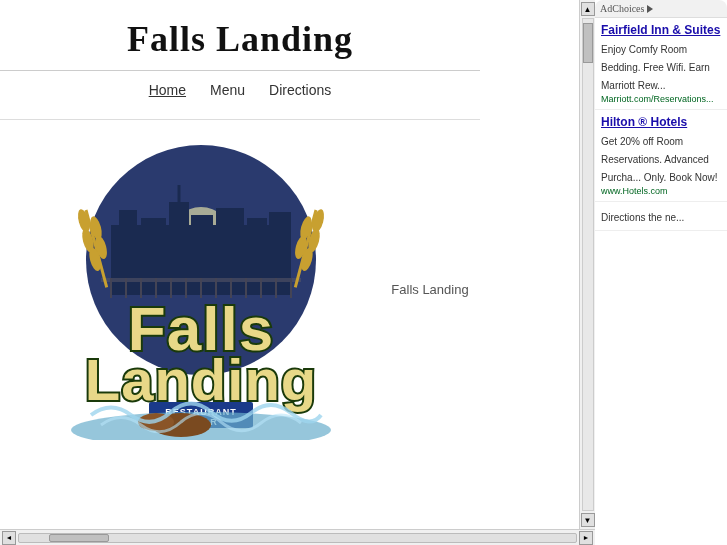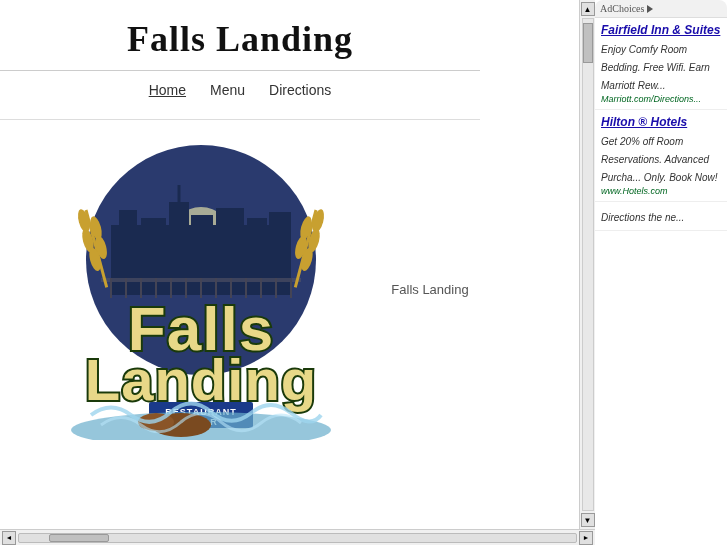--- a/index.html
+++ b/index.html
@@ -173,21 +173,20 @@
       width: 0;
       height: 0;
       border-top: 4px solid transparent;
       border-bottom: 4px solid transparent;
       border-left: 6px solid #555;
     }
 
     .ad-item {
       padding: 5px 6px;
       border-bottom: 1px solid #eee;
-      font-style: italic;
     }
 
     .ad-title {
       color: #1a0dab;
       font-family: Arial, sans-serif;
       font-size: 12px;
       font-weight: bold;
       text-decoration: underline;
       cursor: pointer;
       display: block;
@@ -349,21 +348,21 @@
   <div class="sidebar-content">
 
     <div class="ad-choices-bar">
       <span>AdChoices</span>
       <span class="triangle"></span>
     </div>
 
     <div class="ad-item">
       <span class="ad-title">Fairfield Inn &amp; Suites</span>
       <span class="ad-desc">Enjoy Comfy Room Bedding. Free Wifi. Earn Marriott Rew...</span>
-      <span class="ad-url">Marriott.com/Directions...</span>
+      <span class="ad-url">Marriott.com/Reservations...</span>
     </div>
 
 
     <div class="ad-item">
       <span class="ad-title">Hilton ® Hotels</span>
       <span class="ad-desc">Get 20% off Room Reservations. Advanced Purcha... Only. Book Now!</span>
       <span class="ad-url">www.Hotels.com</span>
     </div>
 
     <div class="ad-item">

